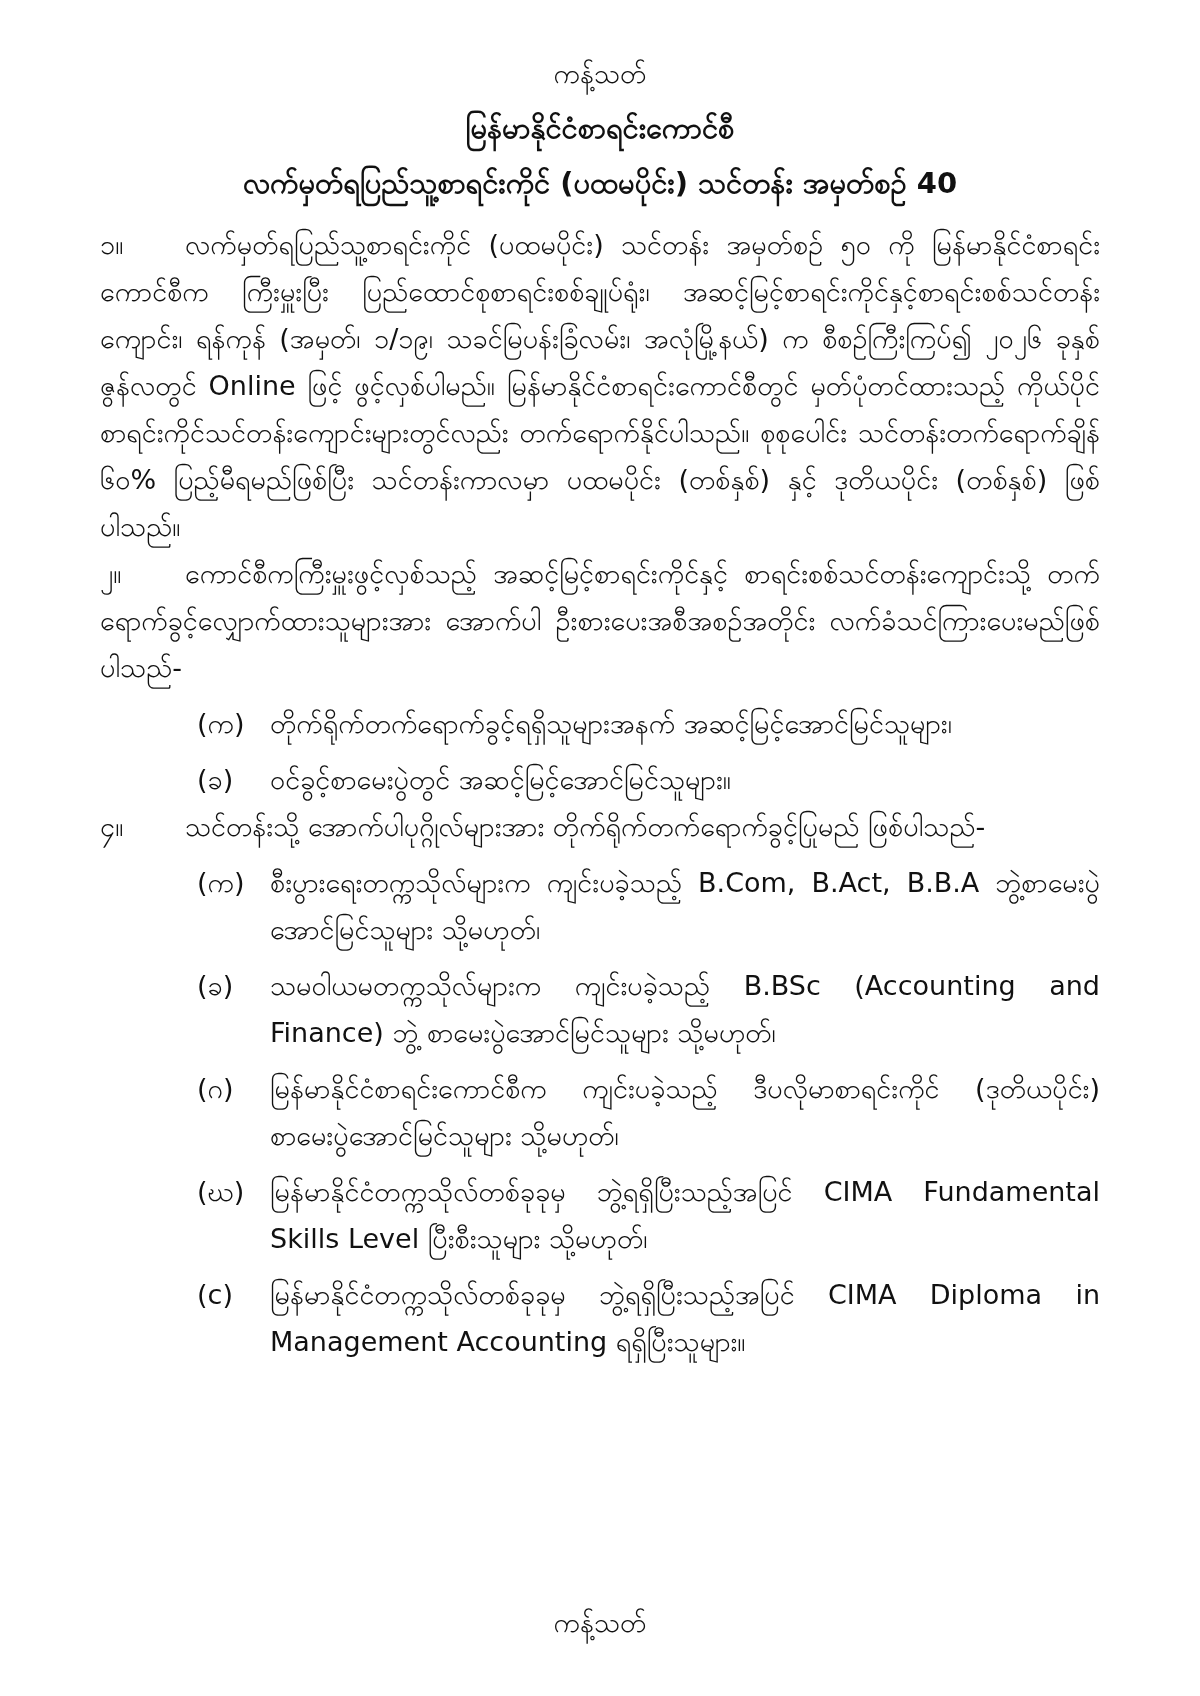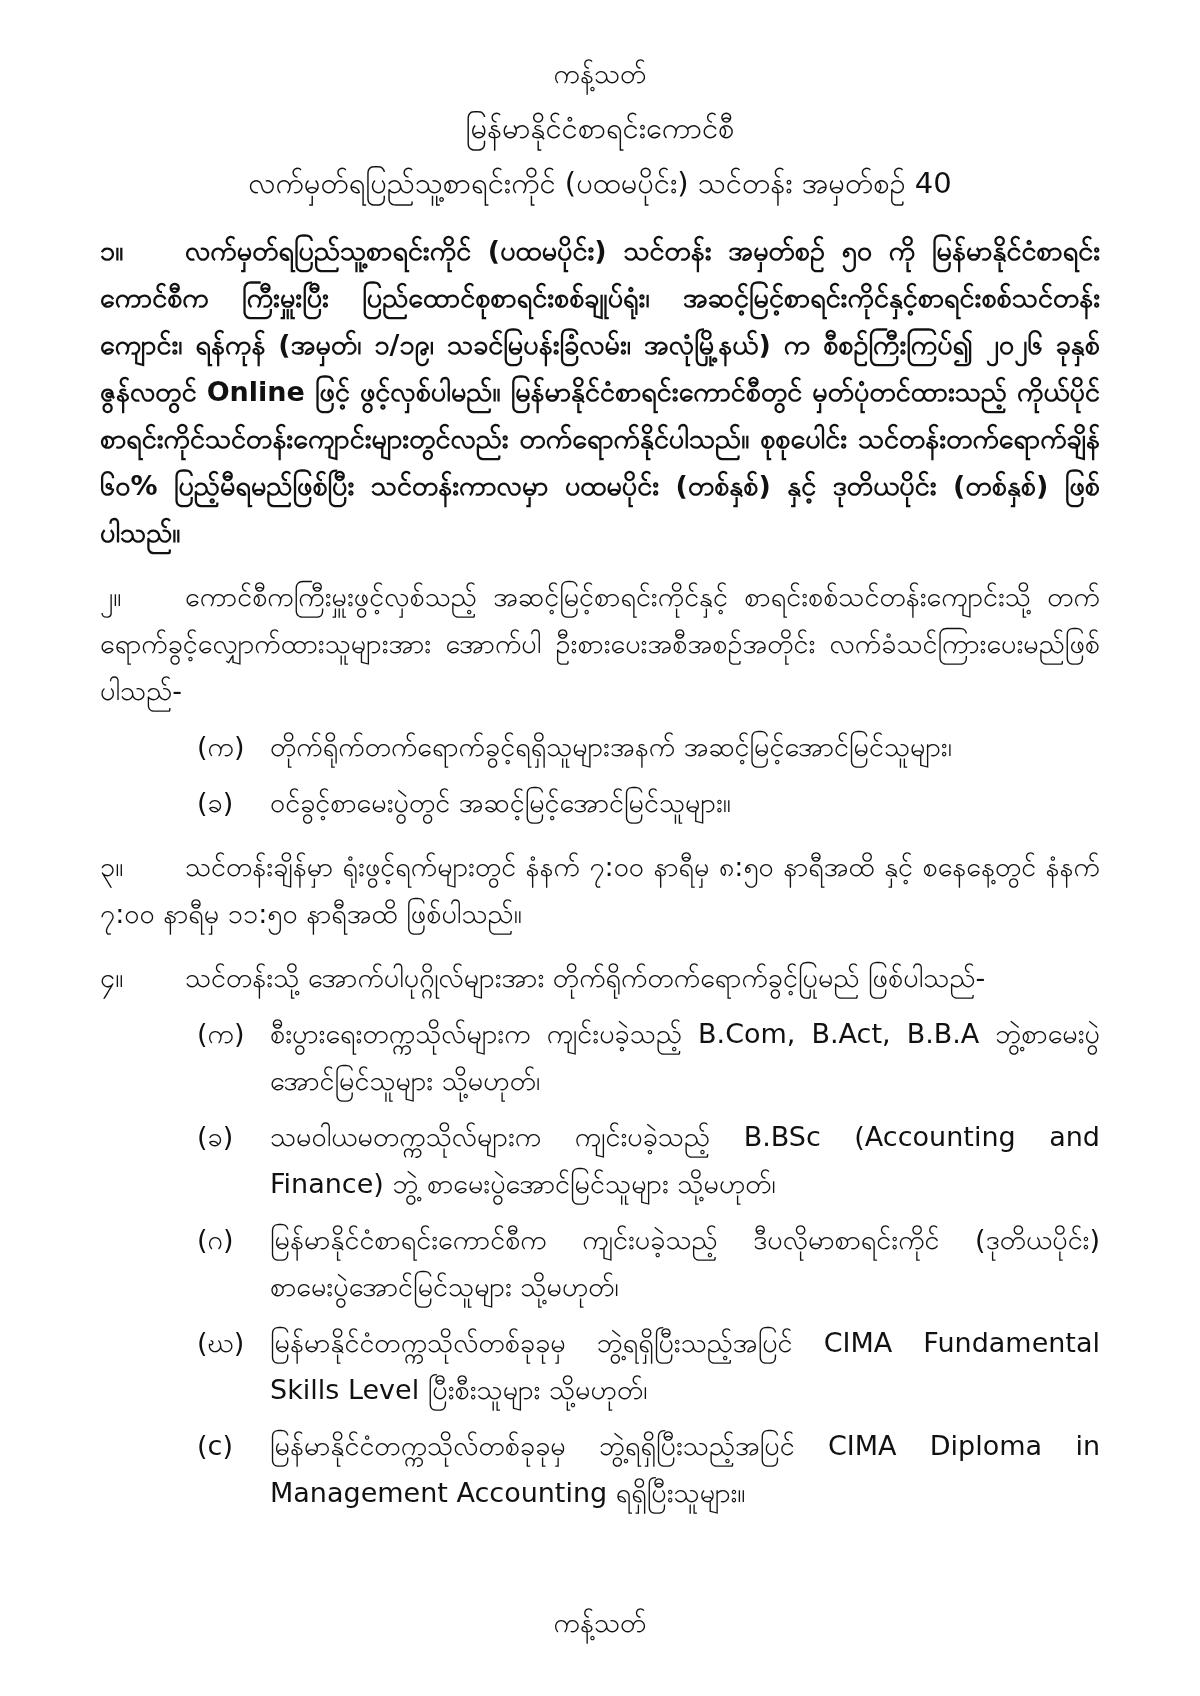--- a/index.html
+++ b/index.html
@@ -5,23 +5,23 @@
   html,body{margin:0;padding:0;background:#ffffff;}
   .page{
     width:1200px;height:1696px;box-sizing:border-box;
     padding:50px 100px 46px 100px;
     display:flex;flex-direction:column;
     background:#ffffff;color:#111111;
     font-family:"DejaVu Sans",sans-serif;
     font-size:27px;line-height:47px;
   }
   .restricted{text-align:center;font-weight:400;margin-bottom:4px;}
-  .title{text-align:center;font-weight:400;font-size:29px;line-height:55px;}
-  .para{margin-top:17px;text-align:justify;}
-  .para-first{margin-top:16px;font-weight:bold;}
+  .title{text-align:center;font-weight:700;font-size:29px;line-height:55px;}
+  .para{text-align:justify;}
+  .para-first{margin-top:10px;}
   .pnum{display:inline-block;width:85px;}
   .item{display:flex;margin-left:97px;margin-top:9px;}
   .ilabel{width:73px;flex-shrink:0;}
   .itext{flex:1;text-align:justify;}
   .footer{margin-top:auto;text-align:center;padding-top:30px;}
 </style>
 </head>
 <body>
 
 <div class="page">
@@ -37,21 +37,20 @@
 
   <div class="item">
     <span class="ilabel">(က)</span>
     <span class="itext">တိုက်ရိုက်တက်ရောက်ခွင့်ရရှိသူများအနက် အဆင့်မြင့်အောင်မြင်သူများ၊</span>
   </div>
   <div class="item">
     <span class="ilabel">(ခ)</span>
     <span class="itext">ဝင်ခွင့်စာမေးပွဲတွင် အဆင့်မြင့်အောင်မြင်သူများ။</span>
   </div>
 
-  <div class="para"><span class="pnum">၃။</span><span>သင်တန်းချိန်မှာ ရုံးဖွင့်ရက်များတွင် နံနက် ၇:၀၀ နာရီမှ ၈:၅၀ နာရီအထိ နှင့် စနေနေ့တွင် နံနက် ၇:၀၀ နာရီမှ ၁၁:၅၀ နာရီအထိ ဖြစ်ပါသည်။</span></div>
 
   <div class="para"><span class="pnum">၄။</span><span>သင်တန်းသို့ အောက်ပါပုဂ္ဂိုလ်များအား တိုက်ရိုက်တက်ရောက်ခွင့်ပြုမည် ဖြစ်ပါသည်-</span></div>
 
   <div class="item">
     <span class="ilabel">(က)</span>
     <span class="itext">စီးပွားရေးတက္ကသိုလ်များက ကျင်းပခဲ့သည့် B.Com, B.Act, B.B.A ဘွဲ့စာမေးပွဲ အောင်မြင်သူများ သို့မဟုတ်၊</span>
   </div>
   <div class="item">
     <span class="ilabel">(ခ)</span>
     <span class="itext">သမဝါယမတက္ကသိုလ်များက ကျင်းပခဲ့သည့် B.BSc (Accounting and Finance) ဘွဲ့ စာမေးပွဲအောင်မြင်သူများ သို့မဟုတ်၊</span>

